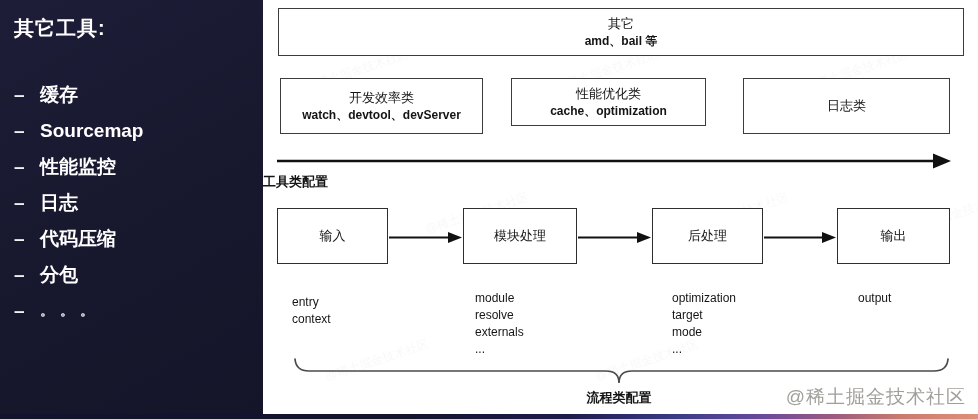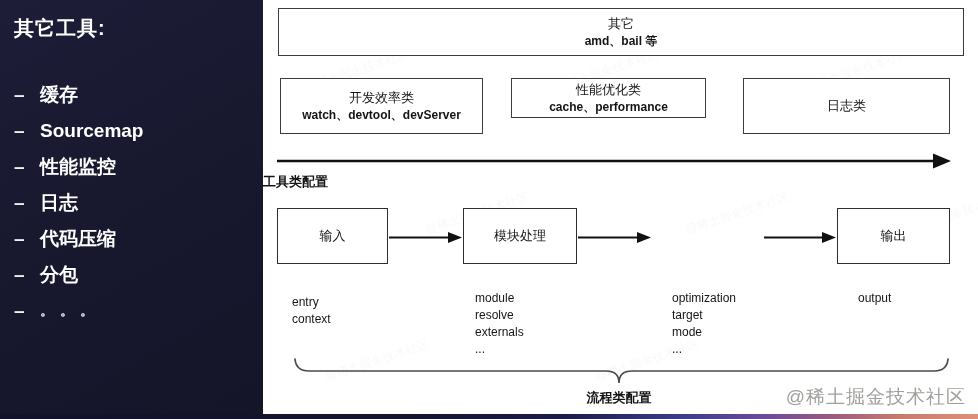--- a/index.html
+++ b/index.html
@@ -29,21 +29,21 @@
   .content{position:absolute;left:263px;top:0;width:715px;height:419px;background:#ffffff;}
   .box{
     position:absolute;border:1.5px solid #3c3c3c;background:#ffffff;
     display:flex;flex-direction:column;align-items:center;justify-content:center;
     text-align:center;color:#141414;
   }
   .box-title{font-size:13px;font-weight:400;line-height:16px;}
   .box-sub{font-size:12px;font-weight:700;line-height:15px;margin-top:2px;}
   .box-other{left:15px;top:8px;width:686px;height:48px;}
   .box-cat-0{left:17px;top:78px;width:203px;height:56px;}
-  .box-cat-1{left:248px;top:78px;width:195px;height:40px;justify-content:center;}
+  .box-cat-1{left:248px;top:78px;width:195px;height:48px;justify-content:center;}
   .box-cat-2{left:480px;top:78px;width:207px;height:56px;}
   .arrow-svg{position:absolute;left:0;top:148px;width:715px;height:26px;}
   .arrow-label{
     position:absolute;left:0;top:173px;width:715px;text-align:left;
     font-size:13px;font-weight:600;color:#151515;
   }
   .flow-box{border-width:1.8px;border-color:#2e2e2e;}
   .flow-0{left:14px;top:208px;width:111px;height:56px;}
   .flow-1{left:200px;top:208px;width:114px;height:56px;}
   .flow-2{left:389px;top:208px;width:111px;height:56px;}
@@ -129,37 +129,40 @@
       <div class="box-title">其它</div>
       <div class="box-sub">amd、bail 等</div>
     </div>
 
     <div class="box box-cat-0">
       <div class="box-title">开发效率类</div>
       <div class="box-sub">watch、devtool、devServer</div>
     </div>
     <div class="box box-cat-1">
       <div class="box-title">性能优化类</div>
-      <div class="box-sub">cache、performance</div>
+      <div class="box-sub">cache、optimization</div>
     </div>
     <div class="box box-cat-2">
       <div class="box-title">日志类</div>
     </div>
 
     <svg class="arrow-svg" viewBox="0 0 715 26">
       <line x1="14" y1="13" x2="672" y2="13" stroke="#111" stroke-width="2.6"></line>
       <polygon points="670,5.5 688,13 670,20.5" fill="#111"></polygon>
     </svg>
     <div class="arrow-label">工具类配置</div>
 
     <div class="box flow-box flow-0">
       <div class="flow-label">输入</div>
     </div>
     <div class="box flow-box flow-1">
       <div class="flow-label">模块处理</div>
+    </div>
+    <div class="box flow-box flow-2">
+      <div class="flow-label">后处理</div>
     </div>
     <div class="box flow-box flow-3">
       <div class="flow-label">输出</div>
     </div>
 
     <svg class="flow-arrows" viewBox="0 0 715 17">
       <line x1="126" y1="8.5" x2="186" y2="8.5" stroke="#111" stroke-width="2"></line>
       <polygon points="185,3 199,8.5 185,14" fill="#111"></polygon>
       <line x1="315" y1="8.5" x2="375" y2="8.5" stroke="#111" stroke-width="2"></line>
       <polygon points="374,3 388,8.5 374,14" fill="#111"></polygon>

